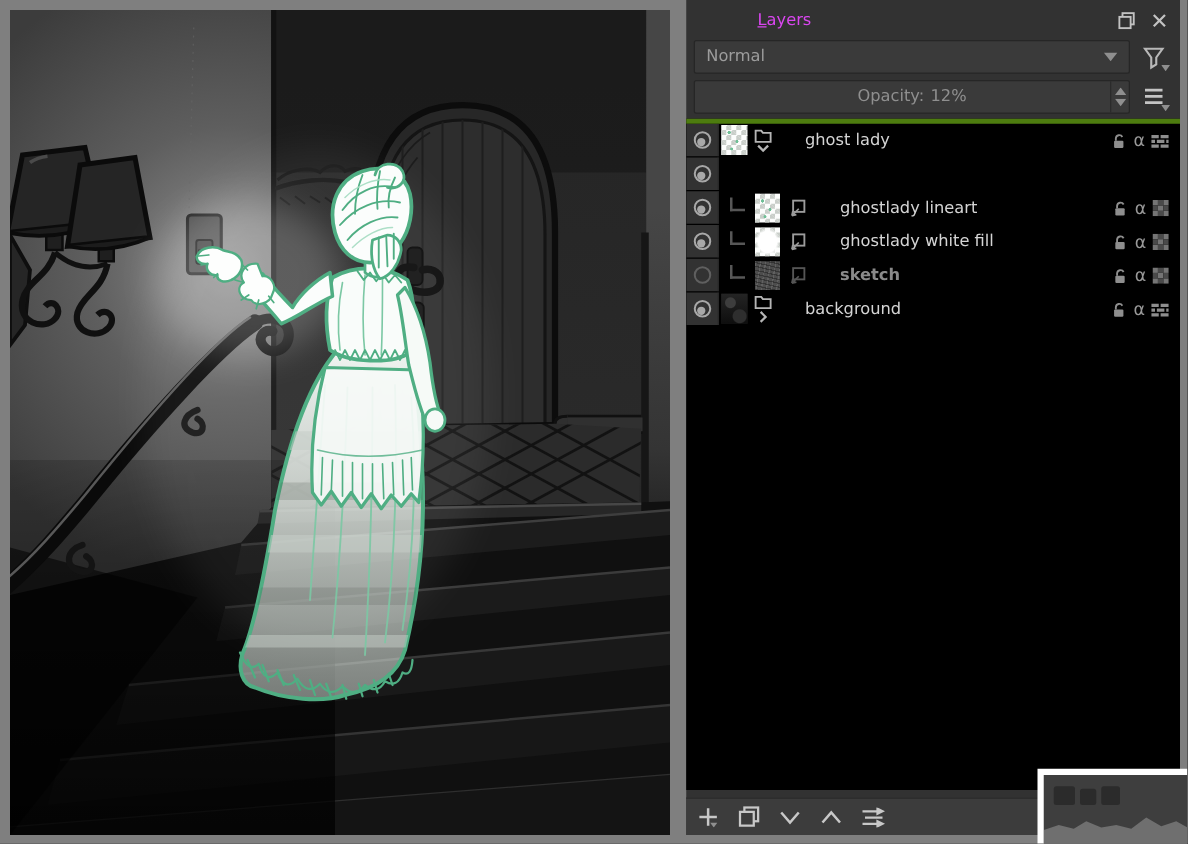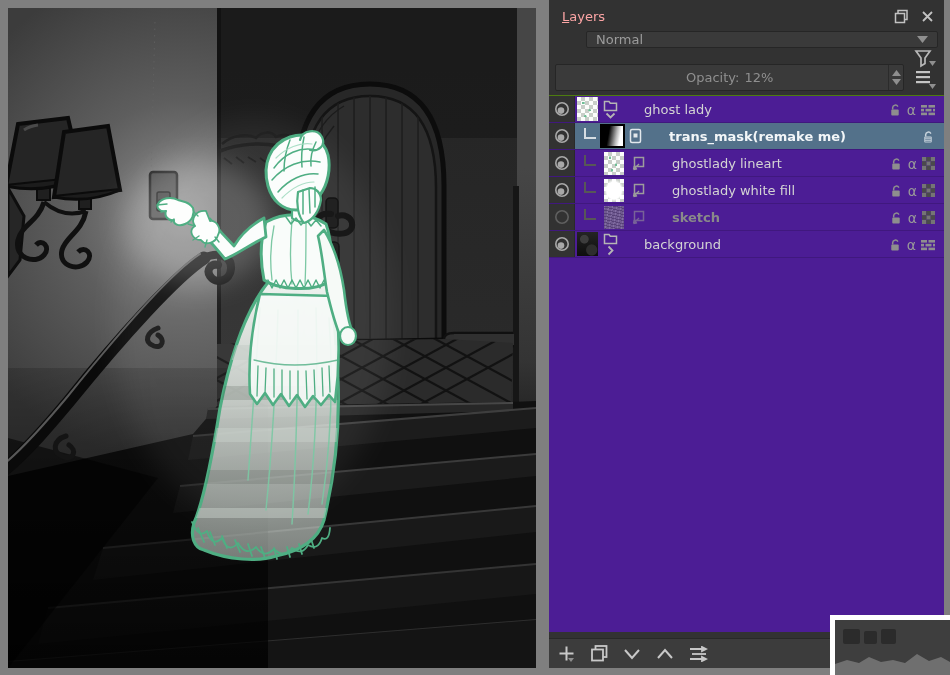--- a/index.html
+++ b/index.html
@@ -10,44 +10,44 @@
     font-family:"DejaVu Sans","Liberation Sans",sans-serif;
     -webkit-font-smoothing:antialiased;
   }
   
   .canvas-area { position:absolute; left:8px; top:8px; width:528px; height:660px; background:#262626; }
   .canvas-area svg { display:block; }
 
   
   .docker { position:absolute; left:549px; top:0; width:395px; height:668px; background:#323232; color:#cdcdcd; }
   .titlebar { height:30px; display:flex; align-items:center; padding:2px 8px 0 13px; }
-  .docker-title { font-size:13px; color:#fca5a5; flex:1; display:block; }
+  .docker-title { font-size:13px; color:#d946ef; flex:1; display:block;margin-left:44px; }
   .docker-title::first-letter { text-decoration:underline; }
   .tb-btn { width:18px; height:18px; margin-left:8px; display:flex; align-items:center; justify-content:center; }
 
-  .blend-row { display:flex; align-items:flex-end; padding:1px 6px 0 6px; height:30px;flex-direction:column; }
+  .blend-row { display:flex; align-items:center; padding:1px 6px 0 6px; height:30px; }
   .combo {
     width:352px; height:27px; background:#3a3a3a; border:1px solid #262626; border-radius:2px;
     display:flex; align-items:center; padding:0 9px; font-size:13px; color:#9c9c9c;
   }
   .combo .grow { flex:1; }
   .side-btn { width:30px; height:27px; margin-left:4px; display:flex; align-items:center; justify-content:center; position:relative; }
   .mini-arrow { position:absolute; right:2px; bottom:2px; }
 
   .opacity-row { display:flex; align-items:center; padding:3px 6px 0 6px; height:31px; }
   .opacity-widget {
     width:352px; height:27px; background:#3a3a3a; border:1px solid #262626; border-radius:2px;
     position:relative; display:flex; align-items:center; justify-content:center;
     font-size:13px; color:#8f8f8f;
   }
   .opacity-text { display:flex; gap:5px; }
   .spinner { position:absolute; right:0; top:0; width:15px; height:25px; border-left:1px solid #2b2b2b;
              display:flex; flex-direction:column; align-items:center; justify-content:center; gap:3px; }
 
-  .layer-list { margin-top:4px; border-top:1px solid #4d7c0f; height:537px; background:#4c1d95; overflow:hidden; }
+  .layer-list { margin-top:4px; border-top:4px solid #4d7c0f; height:537px; background:#000000; overflow:hidden; }
   .row { height:27px; display:flex; align-items:stretch; border-bottom:1px solid rgba(0,0,0,0.15); }
   .cell-eye { width:26px; display:flex; align-items:center; justify-content:center; border-right:1px solid #2a2a2a; background:#323232; }
   .row-body { flex:1; display:flex; align-items:center; position:relative; }
   .row.selected .row-body { background:#53718a; }
   .lbracket { width:12px; height:11px; border-left:2px solid #575757; border-bottom:2px solid #575757; margin-left:9px; margin-top:-6px; }
   .row.selected .lbracket { border-color:#d6dde2; }
   .thumb { flex:none; }
   .thumb-checker {
     width:20px; height:23px; margin-left:3px;
     background-image:
@@ -442,40 +442,20 @@
         </div>
       </div>
 
       <div class="row selected">
         <div class="cell-eye">
           <svg width="16" height="16" viewBox="0 0 16 16">
             <circle cx="8" cy="8" r="6.2" fill="none" stroke="#a8a8a8" stroke-width="1.6"></circle>
               <circle cx="7" cy="9.6" r="3.3" fill="#a8a8a8"></circle>
           </svg>
         </div>
-        <div class="row-body">
-          <div class="lbracket"></div>
-          <div class="thumb thumb-mask"></div>
-          <div class="type-icon type-mask">
-            <svg width="13" height="16" viewBox="0 0 13 16">
-                <rect x="1.5" y="1.5" width="10" height="13" rx="1.5" fill="none" stroke="#e2e8ec" stroke-width="1.5"></rect>
-                <rect x="4.5" y="5.5" width="4" height="4" fill="#e2e8ec"></rect>
-              </svg>
-          </div>
-          <span class="label lab-child">trans_mask(remake me)</span>
-          <div class="badges">
-            <span class="badge">
-              <svg width="14" height="14" viewBox="0 0 15 15">
-                  <path d="M5,7 V5 A3,3 0 0 1 10.6,3.8" fill="none" stroke="#cdd8e0" stroke-width="1.6"></path>
-                  <rect x="3.5" y="7" width="8" height="6.3" rx="1" fill="#cdd8e0" opacity="0.8"></rect>
-                  <path d="M4.5,8.5 h6 M4.5,10.3 h6 M4.5,12.1 h6" stroke="#53718a" stroke-width="0.8"></path>
-                </svg>
-            </span>
-          </div>
-        </div>
       </div>
 
       <div class="row">
         <div class="cell-eye">
           <svg width="16" height="16" viewBox="0 0 16 16">
             <circle cx="8" cy="8" r="6.2" fill="none" stroke="#a8a8a8" stroke-width="1.6"></circle>
               <circle cx="7" cy="9.6" r="3.3" fill="#a8a8a8"></circle>
           </svg>
         </div>
         <div class="row-body">

